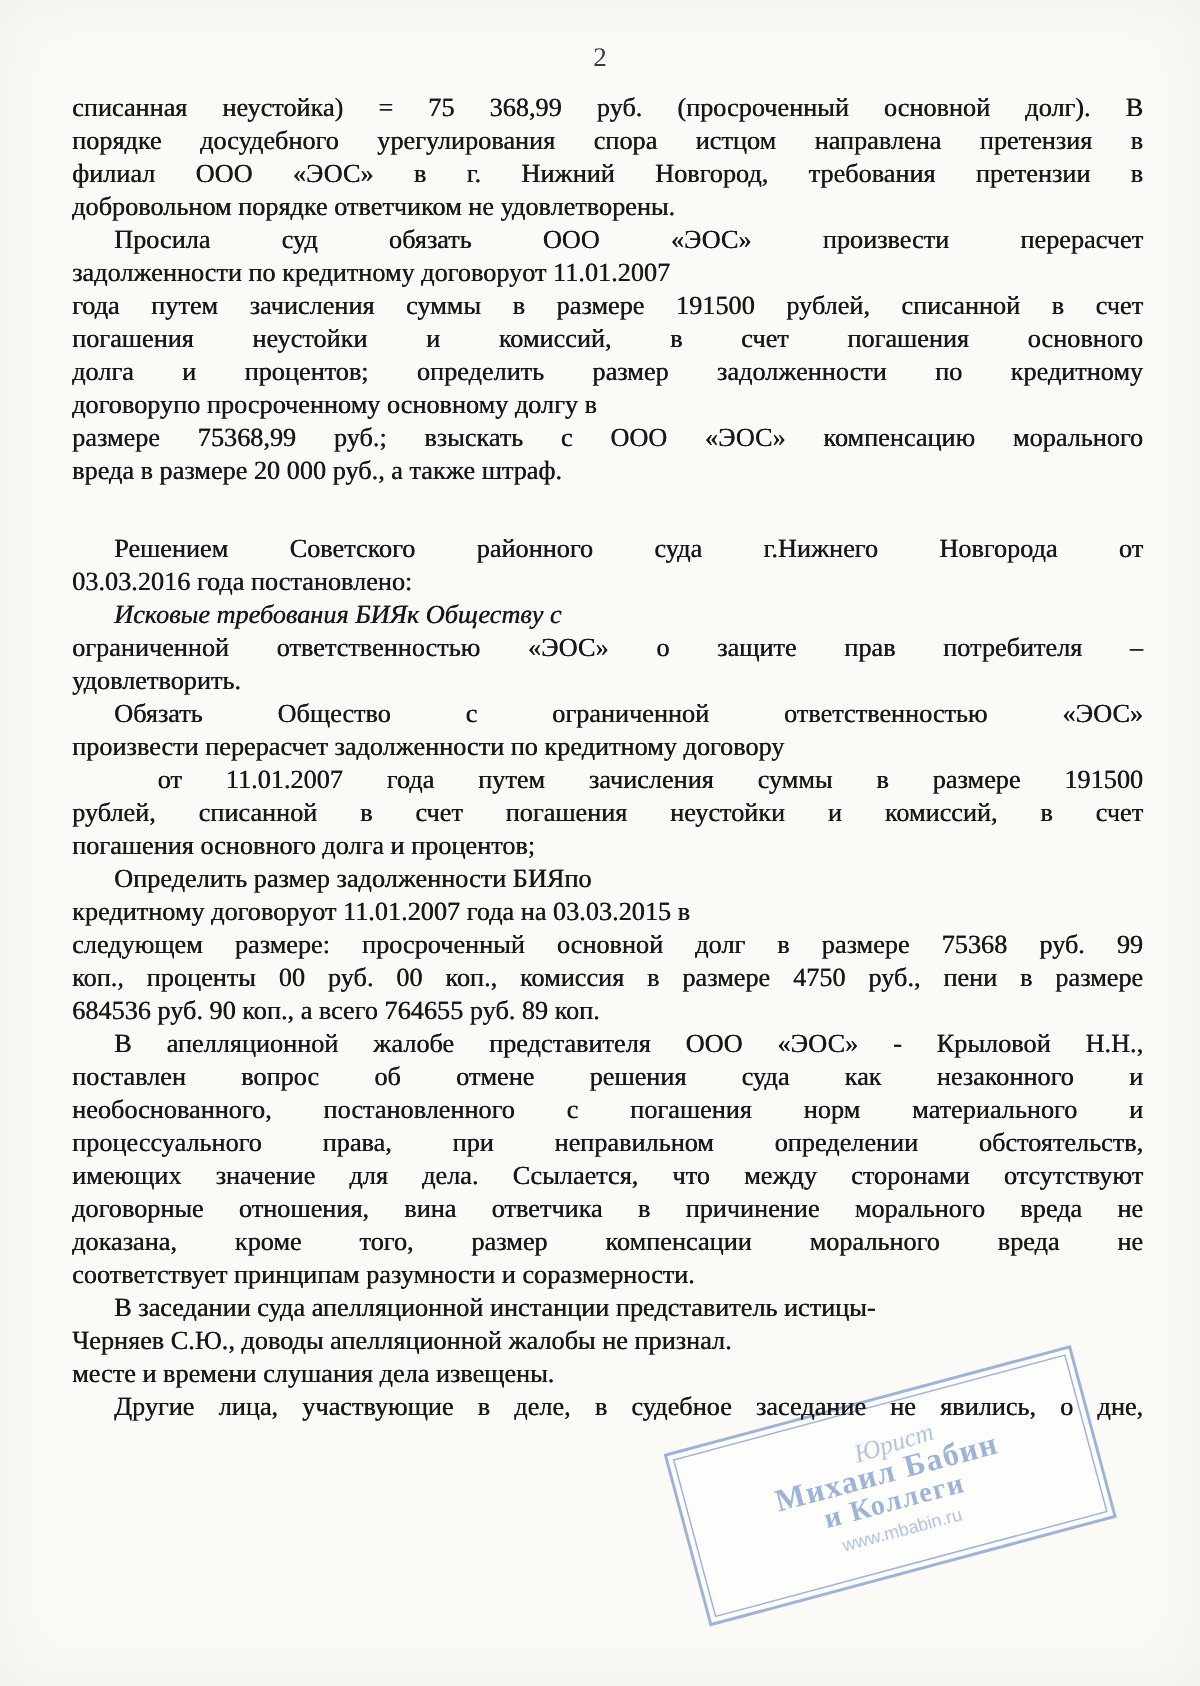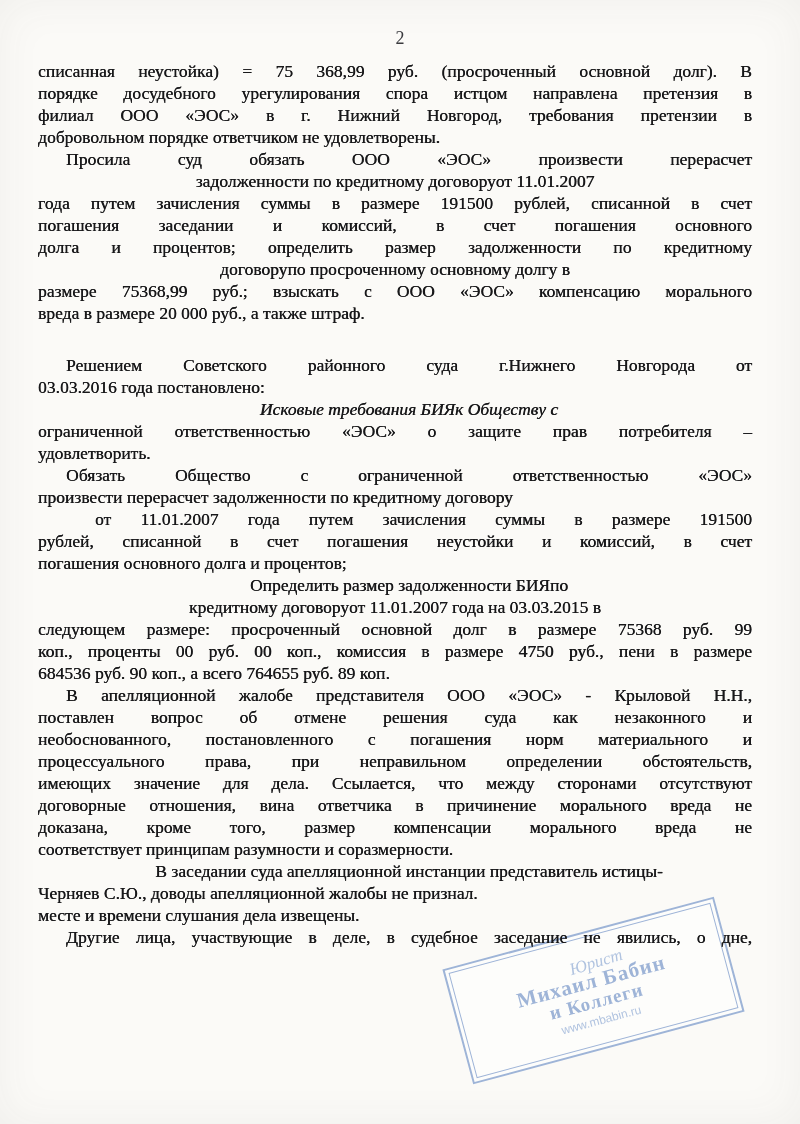--- a/index.html
+++ b/index.html
@@ -17,33 +17,33 @@
     position: relative;
     overflow: hidden;
     box-shadow: inset 0 0 45px rgba(60,60,60,0.06);
   }
   .page-number {
     position: absolute; top: 28px; left: 0; width: 800px;
     text-align: center; font-size: 18px; color: #3a3a3e;
     z-index: 2;
   }
   .text-block {
-    position: absolute; left: 38px; top: 60px; width: 714px;
+    position: absolute; left: 48px; top: 60px; width: 714px;
     z-index: 2;
     text-shadow: 0.3px 0 0 currentColor; 
   }
   .para { margin: 0; padding: 0; }
   .line {
     height: 22px; line-height: 22px; font-size: 17.5px;
     text-align: justify;
     text-align-last: justify;
     text-justify: inter-word;
   }
   .line.noj { text-align-last: left; }
-  .line.parts { display: flex; justify-content: center; }
+  .line.parts { display: flex; justify-content: flex-start; }
   .line.parts span { white-space: nowrap; }
 
   
   .stamp {
     position: absolute; left: 453px; top: 931px;
     width: 277px; height: 115px;
     transform: rotate(-15deg);
     border: 2px solid var(--stamp);
     background: rgba(255,255,255,0.55);
     z-index: 1;
@@ -84,21 +84,21 @@
       <div class="line">филиал ООО «ЭОС» в г. Нижний Новгород, требования претензии в</div>
       <div class="line noj">добровольном порядке ответчиком не удовлетворены.</div>
     </div>
     <div class="para">
       <div class="line" style="padding-left: 28px;">Просила суд обязать ООО «ЭОС» произвести перерасчет</div>
       <div class="line parts">
         <span>задолженности по кредитному договору</span>
         <span>от 11.01.2007</span>
       </div>
       <div class="line">года путем зачисления суммы в размере 191500 рублей, списанной в счет</div>
-      <div class="line">погашения заседании и комиссий, в счет погашения основного</div>
+      <div class="line">погашения неустойки и комиссий, в счет погашения основного</div>
       <div class="line">долга и процентов; определить размер задолженности по кредитному</div>
       <div class="line parts">
         <span>договору</span>
         <span>по просроченному основному долгу в</span>
       </div>
       <div class="line">размере 75368,99 руб.; взыскать с ООО «ЭОС» компенсацию морального</div>
       <div class="line noj">вреда в размере 20 000 руб., а также штраф.</div>
     </div>
     <div class="para">
       <div class="line" style="padding-left: 28px; margin-top: 30px;">Решением Советского районного суда г.Нижнего Новгорода от</div>

